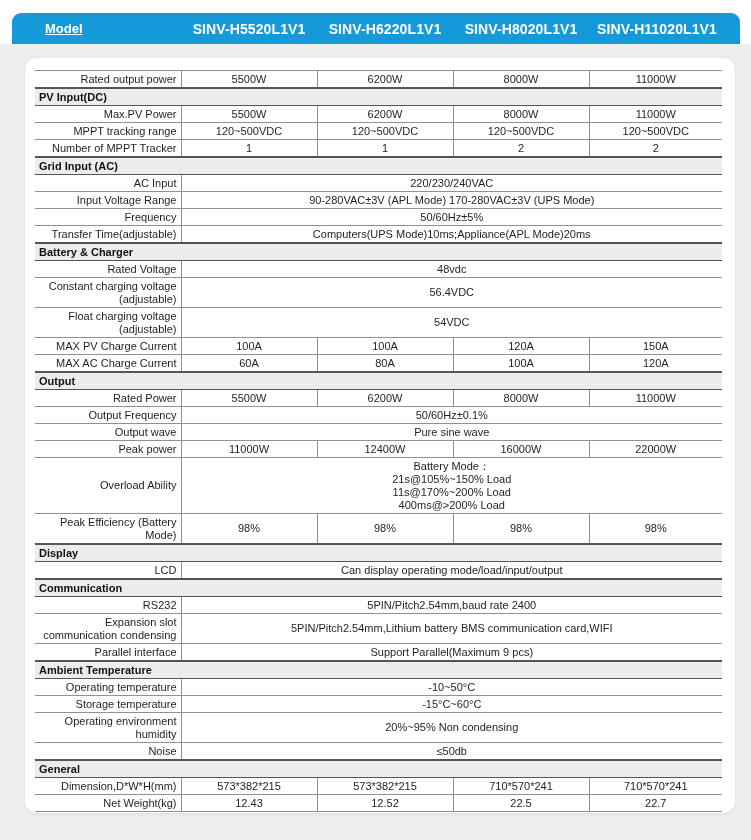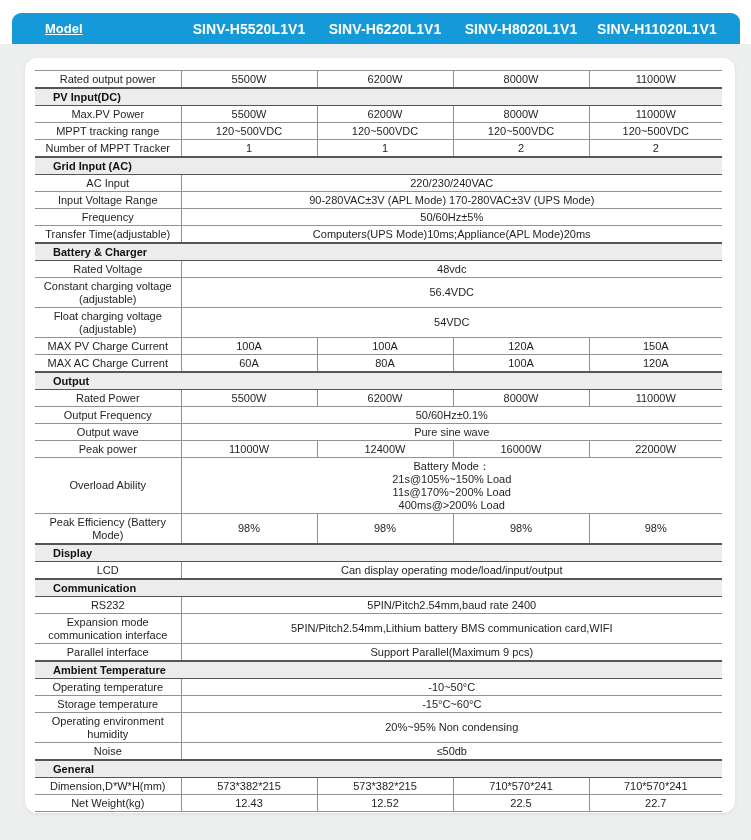--- a/index.html
+++ b/index.html
@@ -60,33 +60,33 @@
     color: #1f1f1f;
   }
   table.spec td {
     border-bottom: 1px solid #919191;
     padding: 1.5px 4px;
     line-height: 13px;
     vertical-align: middle;
   }
   table.spec tr:first-child td { border-top: 1px solid #919191; }
   td.label {
-    text-align: center;
+    text-align: right;
     border-right: 1px solid #919191;
     padding-left: 6px;
   }
   td.val { text-align: center; border-right: 1px solid #919191; }
   td.val:last-child, td.val.merged { border-right: none; }
   tr.section td {
     background: #ececec;
     border-top: 2px solid #555555;
     border-bottom: 1px solid #555555;
     font-weight: bold;
     color: #111111;
-    padding-left: 18px;
+    padding-left: 4px;
     text-align: left;
   }
 </style>
 </head>
 <body>
 
 <div class="gray-panel"></div>
 
 <div class="blue-bar">
   <span class="model-label">Model</span>
@@ -234,21 +234,21 @@
           <td colspan="4" class="val merged">Can display operating mode/load/input/output</td>
         </tr>
         <tr class="section">
           <td colspan="5">Communication</td>
         </tr>
         <tr>
           <td class="label">RS232</td>
           <td colspan="4" class="val merged">5PIN/Pitch2.54mm,baud rate 2400</td>
         </tr>
         <tr>
-          <td class="label">Expansion mode communication interface</td>
+          <td class="label">Expansion slot communication condensing</td>
           <td colspan="4" class="val merged">5PIN/Pitch2.54mm,Lithium battery BMS communication card,WIFI</td>
         </tr>
         <tr>
           <td class="label">Parallel interface</td>
           <td colspan="4" class="val merged">Support Parallel(Maximum 9 pcs)</td>
         </tr>
         <tr class="section">
           <td colspan="5">Ambient Temperature</td>
         </tr>
         <tr>

